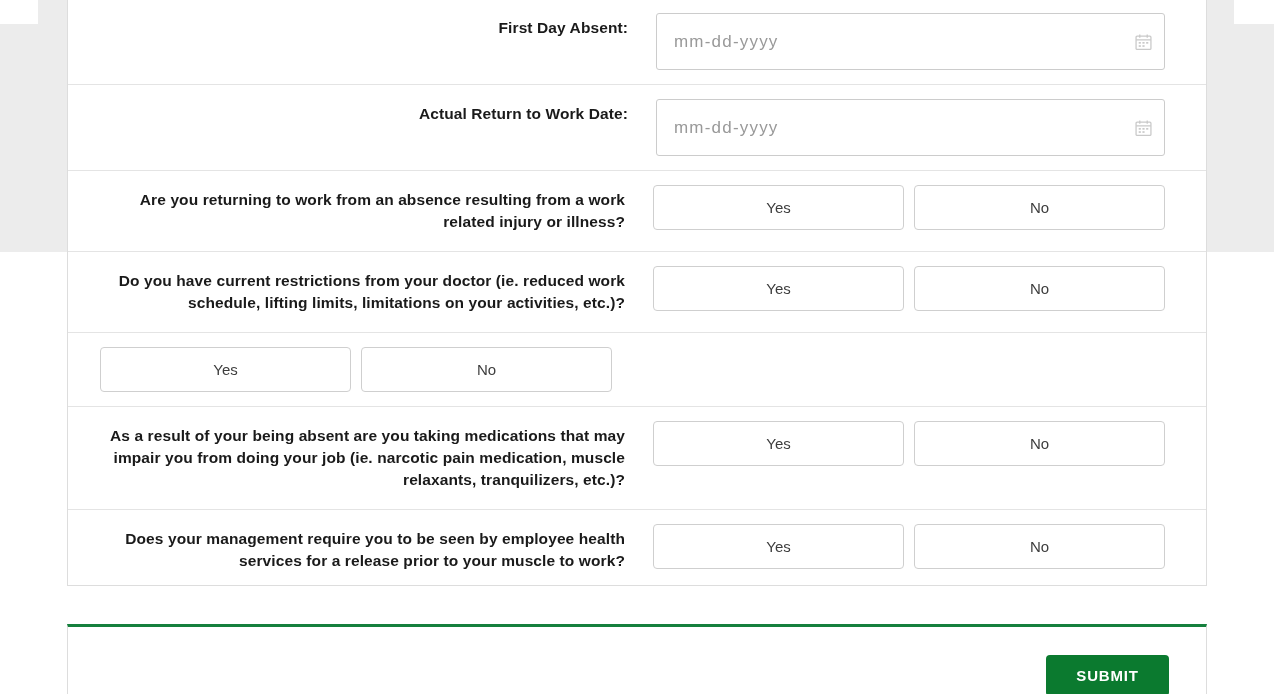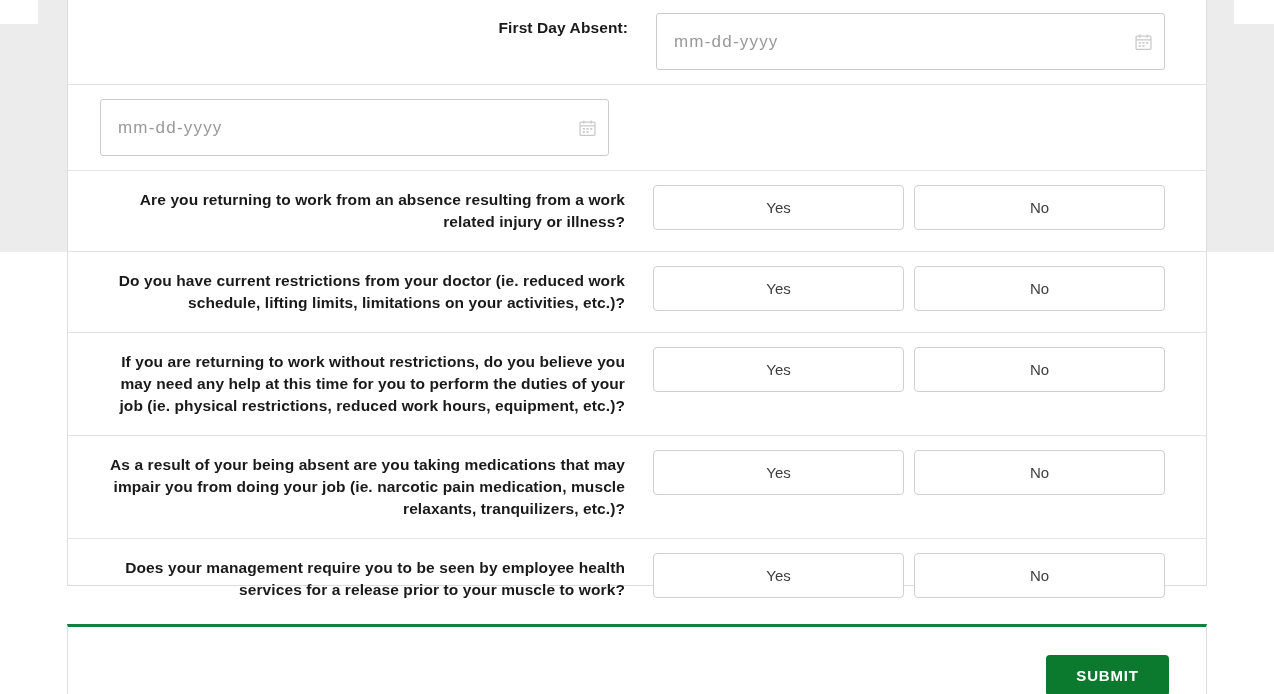--- a/index.html
+++ b/index.html
@@ -210,20 +210,21 @@
               <rect x="10.5" y="8" width="2" height="1.6" fill="#c9c9c9" stroke="none"></rect>
               <rect x="3.5" y="11" width="2" height="1.6" fill="#c9c9c9" stroke="none"></rect>
               <rect x="7" y="11" width="2" height="1.6" fill="#c9c9c9" stroke="none"></rect>
             </svg>
           </span>
         </div>
       </div>
     </div>
 
     <div class="row">
+      <div class="row-label">Actual Return to Work Date:</div>
       <div class="row-control">
         <div class="date-field">
           <span class="ph">mm-dd-yyyy</span>
           <span class="cal-icon">
             <svg viewBox="0 0 16 16" width="17" height="17" fill="none" stroke="#c9c9c9" stroke-width="1.2">
               <rect x="1" y="2.5" width="14" height="12.5" rx="1"></rect>
               <line x1="1" y1="6" x2="15" y2="6"></line>
               <line x1="4.5" y1="1" x2="4.5" y2="4"></line>
               <line x1="11.5" y1="1" x2="11.5" y2="4"></line>
               <rect x="3.5" y="8" width="2" height="1.6" fill="#c9c9c9" stroke="none"></rect>
@@ -247,21 +248,20 @@
 
     <div class="row">
       <div class="row-label">Do you have current restrictions from your doctor (ie. reduced work schedule, lifting limits, limitations on your activities, etc.)?</div>
       <div class="row-control">
         <div class="yn">Yes</div>
         <div class="yn">No</div>
       </div>
     </div>
 
     <div class="row">
-      <div class="row-label">If you are returning to work without restrictions, do you believe you may need any help at this time for you to perform the duties of your job (ie. physical restrictions, reduced work hours, equipment, etc.)?</div>
       <div class="row-control">
         <div class="yn">Yes</div>
         <div class="yn">No</div>
       </div>
     </div>
 
     <div class="row">
       <div class="row-label">As a result of your being absent are you taking medications that may impair you from doing your job (ie. narcotic pain medication, muscle relaxants, tranquilizers, etc.)?</div>
       <div class="row-control">
         <div class="yn">Yes</div>

